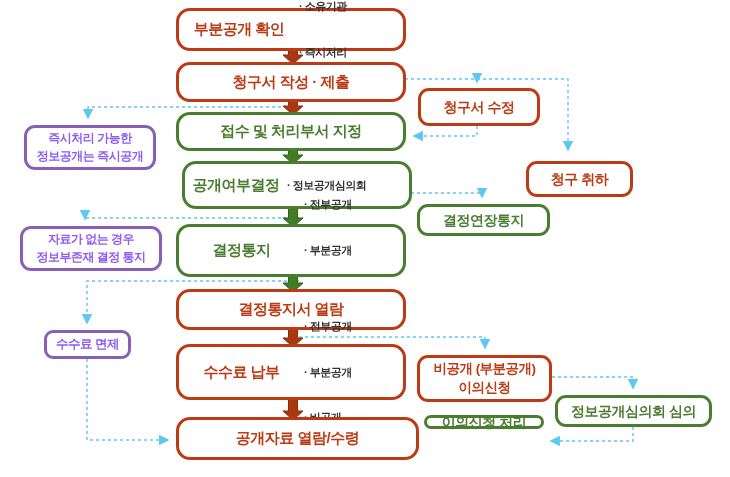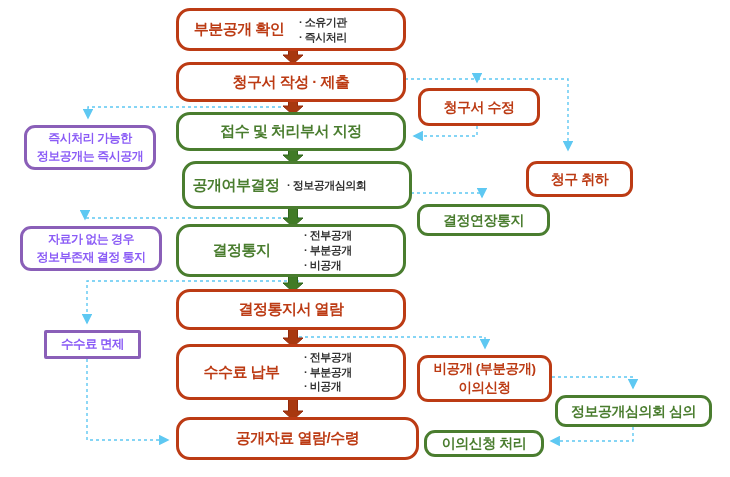--- a/index.html
+++ b/index.html
@@ -15,21 +15,21 @@
   .main{border-radius:14px;border-width:3px;border-style:solid;}
   .small{border-radius:11px;border-width:3px;border-style:solid;}
   .red{border-color:#bc3b14;color:#bc3b14;}
   .green{border-color:#4a7d2f;color:#4a7d2f;}
   .purple{border-color:#8a5fb8;color:#8b5cf6;}
   .lbl{font-weight:bold;font-size:15px;text-align:center;letter-spacing:-0.5px;}
   .lbl.flex1{flex:1;}
   .small .lbl{font-size:14px;line-height:1.3;}
   .purple .lbl{font-size:12px;line-height:1.45;}
   .pre{white-space:pre-line;}
-  .bullets{display:flex;flex-direction:column;justify-content:center;padding-right:4px;}
+  .bullets{display:flex;flex-direction:column;justify-content:center;padding-right:4px;gap:31px;}
   .bullet{
     font-size:11px;font-weight:bold;color:#333;line-height:1.35;
     text-align:left;letter-spacing:-0.5px;white-space:nowrap;
   }
   .bullet::before{content:"\00B7\0020";}
 </style>
 </head>
 <body>
 
 <div id="stage">
@@ -118,21 +118,21 @@
   <div class="box small purple" style="left:24px;top:125px;width:132px;height:45px">
     <div class="lbl pre">즉시처리 가능한
 정보공개는 즉시공개</div>
   </div>
 
   <div class="box small purple" style="left:20px;top:226px;width:142px;height:45px">
     <div class="lbl pre">자료가 없는 경우
 정보부존재 결정 통지</div>
   </div>
 
-  <div class="box small purple" style="left:44px;top:330px;width:97px;height:29px;border-radius:2px">
+  <div class="box small purple" style="left:44px;top:330px;width:87px;height:29px;border-radius:9px">
     <div class="lbl" style="font-size:12.5px">수수료 면제</div>
   </div>
 
   <div class="box small red" style="left:418px;top:88px;width:122px;height:38px">
     <div class="lbl">청구서 수정</div>
   </div>
 
   <div class="box small red" style="left:526px;top:161px;width:107px;height:36px">
     <div class="lbl">청구 취하</div>
   </div>
@@ -143,17 +143,17 @@
 
   <div class="box small red" style="left:417px;top:355px;width:135px;height:47px">
     <div class="lbl pre" style="font-size:13.5px;line-height:1.35">비공개 (부분공개)
 이의신청</div>
   </div>
 
   <div class="box small green" style="left:555px;top:395px;width:157px;height:32px">
     <div class="lbl">정보공개심의회 심의</div>
   </div>
 
-  <div class="box small green" style="left:424px;top:430px;width:120px;height:27px">
+  <div class="box small green" style="left:424px;top:415px;width:120px;height:14px">
     <div class="lbl">이의신청 처리</div>
   </div>
 
 </div>
 
 </body></html>

